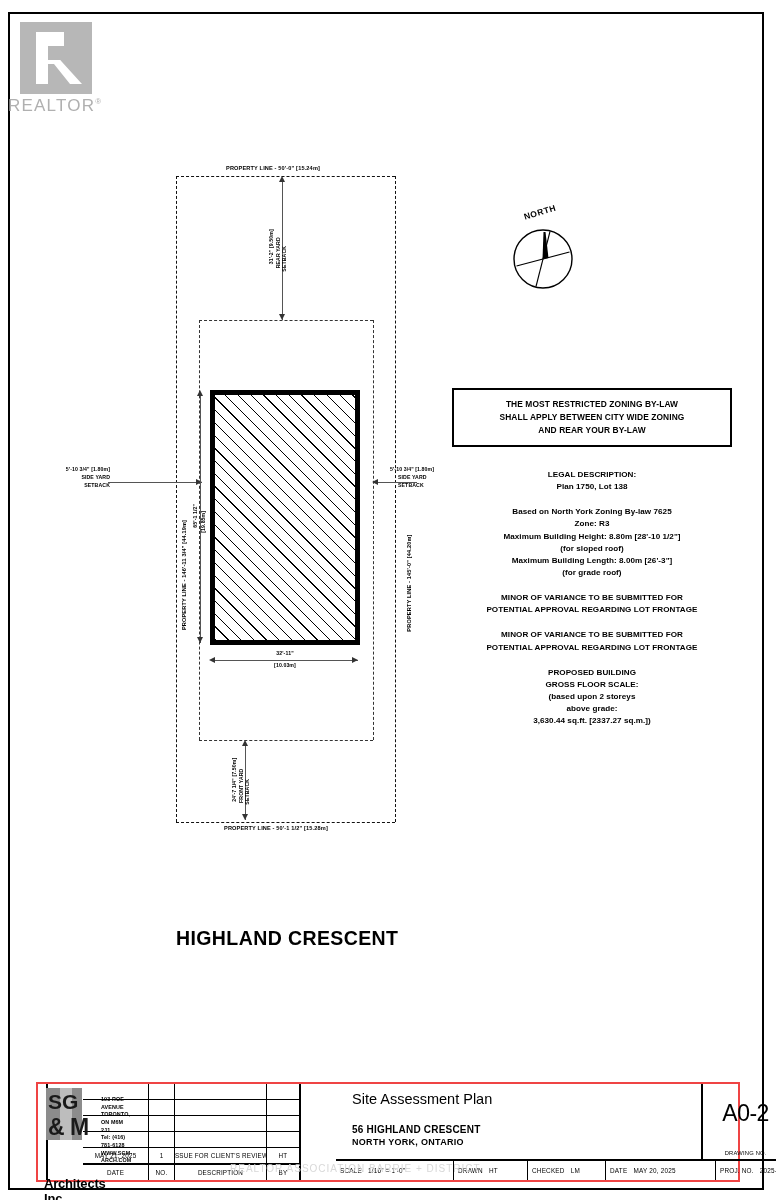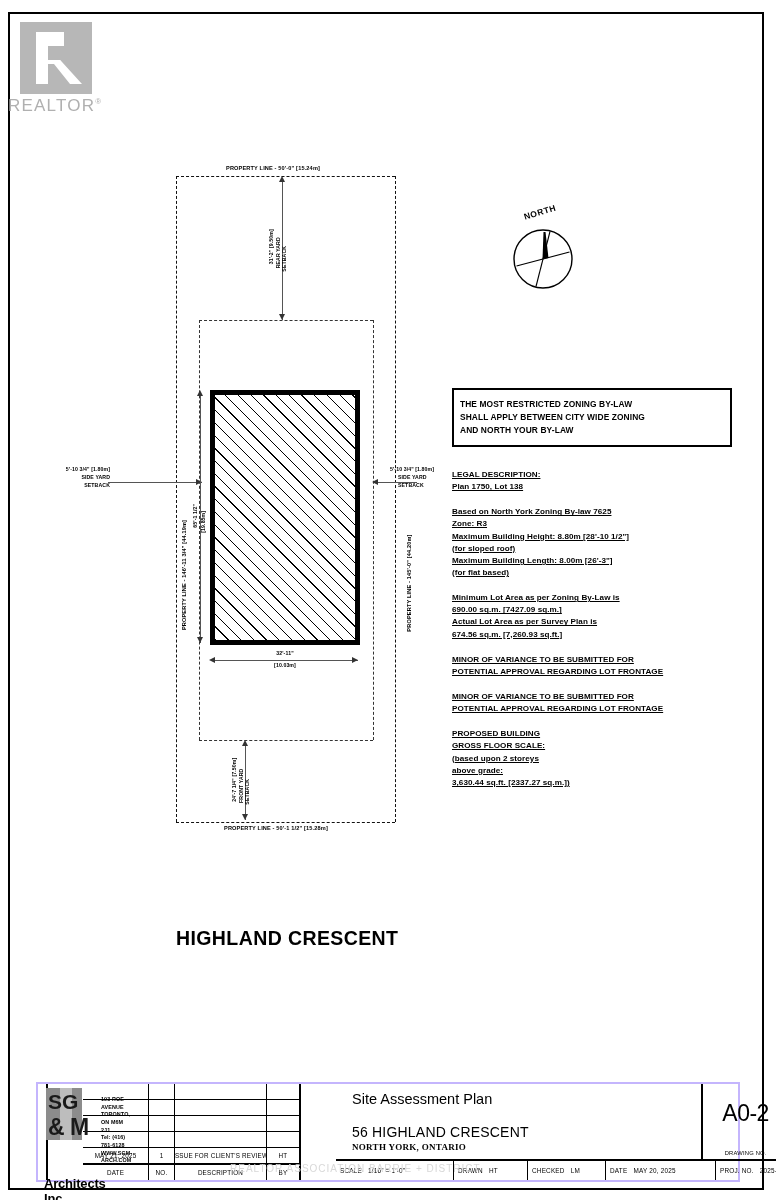--- a/index.html
+++ b/index.html
@@ -78,43 +78,42 @@
 
   
   .north{position:absolute;left:512px;top:228px;width:62px;height:62px;}
   .north-word{
     position:absolute;left:524px;top:212px;font-size:8.5px;font-weight:700;
     letter-spacing:.6px;transform:rotate(-17deg);transform-origin:left center;
   }
 
   
   .notes{
-    position:absolute;left:452px;top:388px;width:280px;text-align:left;
+    position:absolute;left:452px;top:388px;width:280px;text-align:center;
   }
   .zoning-box{
     border:2px solid #000;padding:8px 6px 8px 6px;margin-bottom:22px;
     font-size:8.4px;font-weight:700;line-height:1.55;letter-spacing:.1px;
   }
   .note-block{
     font-size:8.1px;font-weight:700;line-height:1.5;margin-bottom:13px;
     letter-spacing:.05px;
-    text-decoration:underline;
   }
 
   
   .street{
     position:absolute;left:176px;top:888px;font-size:19.5px;font-weight:700;
     letter-spacing:.4px;
     margin-top:39px;
   }
 
   
   .titleblock{
     position:absolute;left:36px;top:1082px;width:704px;height:100px;
-    border:2px solid #c4b5fd;box-sizing:border-box;display:flex;gap:35px;
+    border:2px solid #ef4444;box-sizing:border-box;display:flex;gap:35px;
   }
   .tb-logo{
     width:158px;border-right:2px solid #000;box-sizing:border-box;
     position:relative;padding:4px 4px;
   }
   .sgm-glyph{
     position:absolute;left:8px;top:4px;width:78px;height:52px;
   }
   .sgm-addr{
     position:absolute;left:63px;top:12px;font-size:5.4px;font-weight:700;
@@ -146,22 +145,22 @@
   .c-desc{flex:1;}
   .c-by{width:32px;}
 
   .tb-main{flex:1;display:flex;flex-direction:column;}
   .tb-main-top{flex:1;display:flex;}
   .tb-titles{
     flex:1;border-right:2px solid #000;box-sizing:border-box;
     padding:7px 0 0 16px;
   }
   .t-sheet{font-size:14.5px;font-weight:400;letter-spacing:0;margin-bottom:17px;}
-  .t-addr1{font-size:14px;font-weight:400;letter-spacing:.2px;}
-  .t-addr2{font-size:9px;font-weight:700;letter-spacing:.3px;margin-top:2px;font-family:Liberation Serif, serif;}
+  .t-addr1{font-size:10px;font-weight:700;letter-spacing:.2px;}
+  .t-addr2{font-size:9px;font-weight:700;letter-spacing:.3px;margin-top:2px;}
   .tb-dwg{
     width:86px;box-sizing:border-box;position:relative;text-align:center;
   }
   .dwg-no{font-size:23px;font-weight:400;margin-top:16px;letter-spacing:-.5px;}
   .dwg-cap{
     position:absolute;bottom:3px;left:0;right:0;font-size:5.8px;letter-spacing:.2px;
   }
   .tb-main-bot{
     height:21px;border-top:2px solid #000;box-sizing:border-box;display:flex;
     align-items:center;font-size:6.4px;letter-spacing:.2px;
@@ -258,44 +257,38 @@
   <circle cx="31" cy="31" r="29" fill="none" stroke="#000" stroke-width="1.4"></circle>
   <line x1="4.5" y1="38" x2="57.5" y2="24" stroke="#000" stroke-width="1.1"></line>
   <line x1="24" y1="58.5" x2="38" y2="3.5" stroke="#000" stroke-width="1.1"></line>
   <path d="M33.5 4 L36.5 30 L30.5 31 L31.5 4 Z" fill="#000"></path>
 </svg>
 
 <div class="notes">
   <div class="zoning-box">
     <div>THE MOST RESTRICTED ZONING BY-LAW</div>
     <div>SHALL APPLY BETWEEN CITY WIDE ZONING</div>
-    <div>AND NORTH YOUR BY-LAW</div>
+    <div>AND REAR YOUR BY-LAW</div>
   </div>
 
   <div class="note-block">
     <div>LEGAL DESCRIPTION:</div>
     <div>Plan 1750, Lot 138</div>
   </div>
 
 
   <div class="note-block">
     <div>Based on North York Zoning By-law 7625</div>
     <div>Zone: R3</div>
     <div>Maximum Building Height:  8.80m [28'-10 1/2"]</div>
     <div>(for sloped roof)</div>
     <div>Maximum Building Length: 8.00m [26'-3"]</div>
-    <div>(for flat based)</div>
-  </div>
-
-  <div class="note-block">
-    <div>Minimum Lot Area as per Zoning By-Law is</div>
-    <div>690.00 sq.m. [7427.09 sq.m.]</div>
-    <div>Actual Lot Area as per Survey Plan is</div>
-    <div>674.56 sq.m. [7,260.93 sq.ft.]</div>
-  </div>
+    <div>(for grade roof)</div>
+  </div>
+
 
   <div class="note-block">
     <div>MINOR OF VARIANCE TO BE SUBMITTED FOR</div>
     <div>POTENTIAL APPROVAL REGARDING LOT FRONTAGE</div>
   </div>
 
 
   <div class="note-block">
     <div>MINOR OF VARIANCE TO BE SUBMITTED FOR</div>
     <div>POTENTIAL APPROVAL REGARDING LOT FRONTAGE</div>

